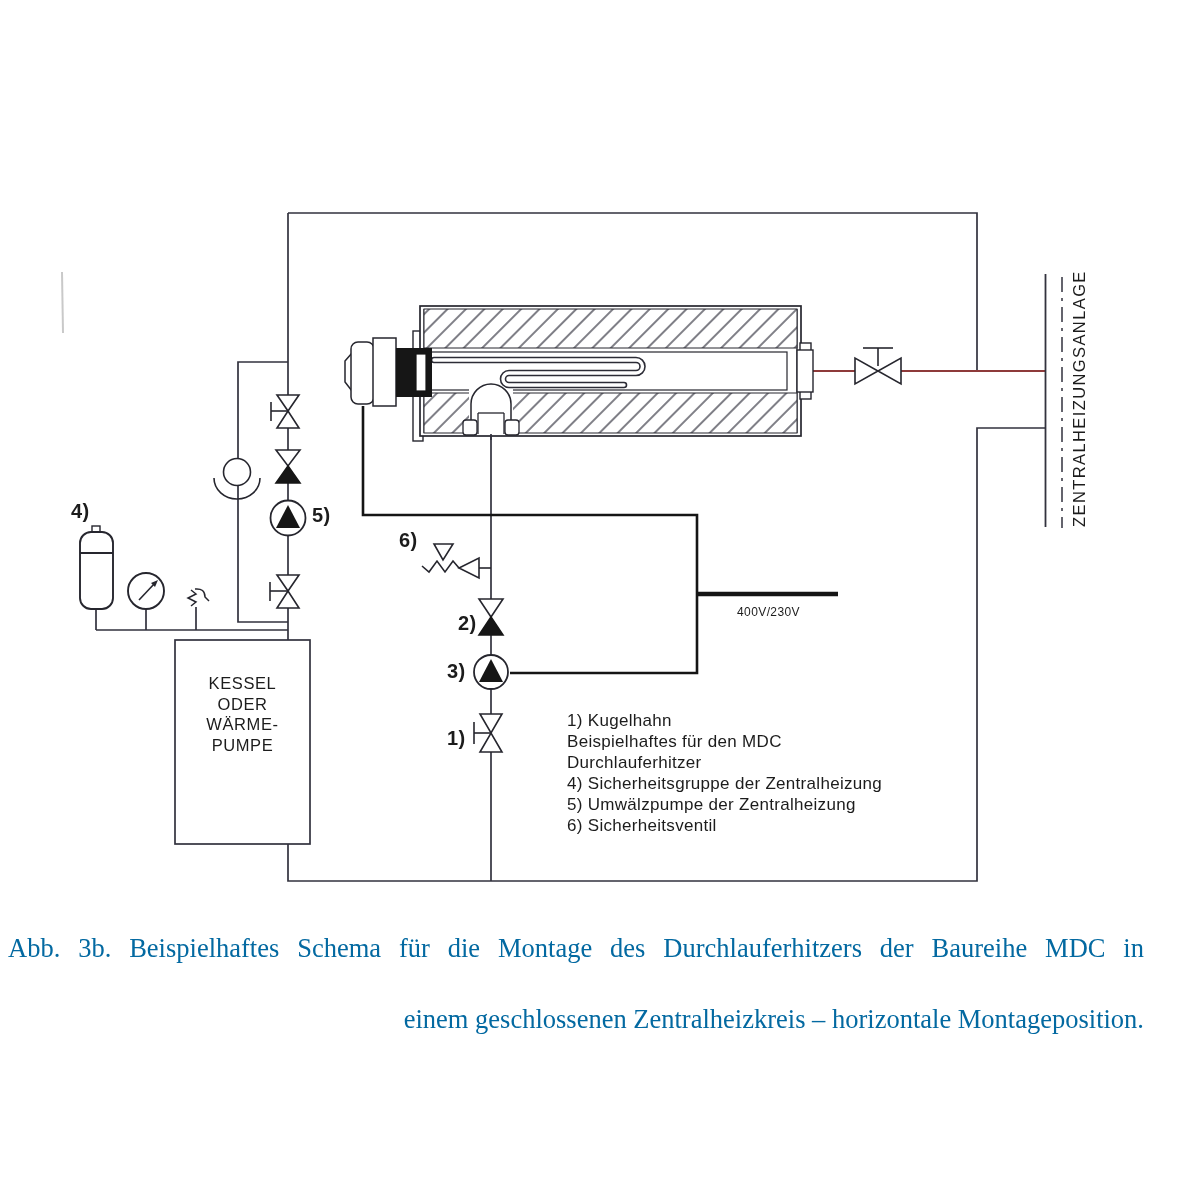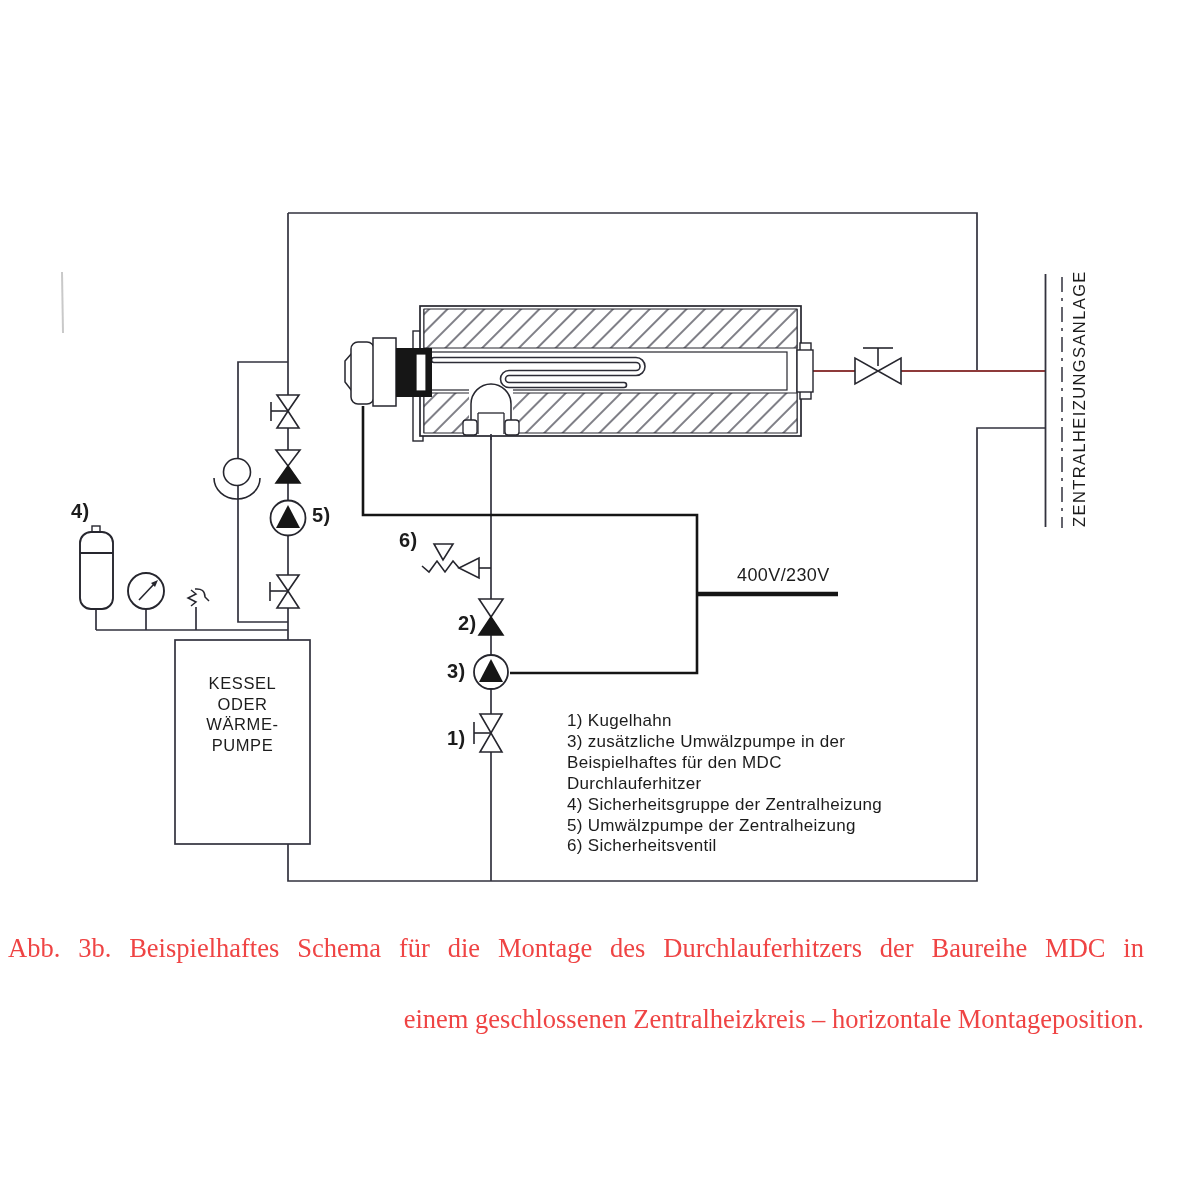--- a/index.html
+++ b/index.html
@@ -6,23 +6,23 @@
   #canvas{position:relative;width:1200px;height:1200px;background:#ffffff;overflow:hidden;
           font-family:"Liberation Sans",sans-serif;color:#1c1c1c;}
   #schematic-svg{position:absolute;left:0;top:0;}
   .lbl{position:absolute;white-space:nowrap;color:#1c1c1c;}
   .callout{font-size:20px;font-weight:600;letter-spacing:.5px;}
   .legend{position:absolute;left:567px;top:694px;font-size:17px;line-height:20.9px;letter-spacing:.3px;margin-top:17px;}
   .kessel{position:absolute;left:175px;top:673px;width:135px;text-align:center;
           font-size:16.5px;line-height:20.6px;letter-spacing:.6px;}
   .zha{position:absolute;left:1070px;top:527px;transform:rotate(-90deg);transform-origin:0 0;
        font-size:16.5px;letter-spacing:1.4px;}
-  .power{font-size:18px;letter-spacing:.4px;}
+  .power{font-size:12px;letter-spacing:.4px;margin-top:40px;}
   .caption{position:absolute;left:8px;width:1136px;font-family:"Liberation Serif",serif;
-           font-size:26.5px;color:#ef4444;}
+           font-size:26.5px;color:#0369a1;}
   .caption.l1{top:933px;text-align:justify;text-align-last:justify;}
   .caption.l2{top:1004px;text-align:right;}
 </style>
 </head>
 <body>
 
 <div id="canvas">
 
   <svg id="schematic-svg" width="1200" height="920" viewBox="0 0 1200 920">
     <defs>
@@ -186,21 +186,20 @@
 
   <div class="kessel">
     <div>KESSEL</div>
     <div>ODER</div>
     <div>WÄRME-</div>
     <div>PUMPE</div>
   </div>
 
   <div class="legend">
     <div>1) Kugelhahn</div>
-    <div>3) zusätzliche Umwälzpumpe in der</div>
     <div>Beispielhaftes für den MDC</div>
     <div>Durchlauferhitzer</div>
     <div>4) Sicherheitsgruppe der Zentralheizung</div>
     <div>5) Umwälzpumpe der Zentralheizung</div>
     <div>6) Sicherheitsventil</div>
   </div>
 
   <div class="caption l1">Abb. 3b. Beispielhaftes Schema für die Montage des Durchlauferhitzers der Baureihe MDC in</div>
   <div class="caption l2">einem geschlossenen Zentralheizkreis – horizontale Montageposition.</div>
 </div>

